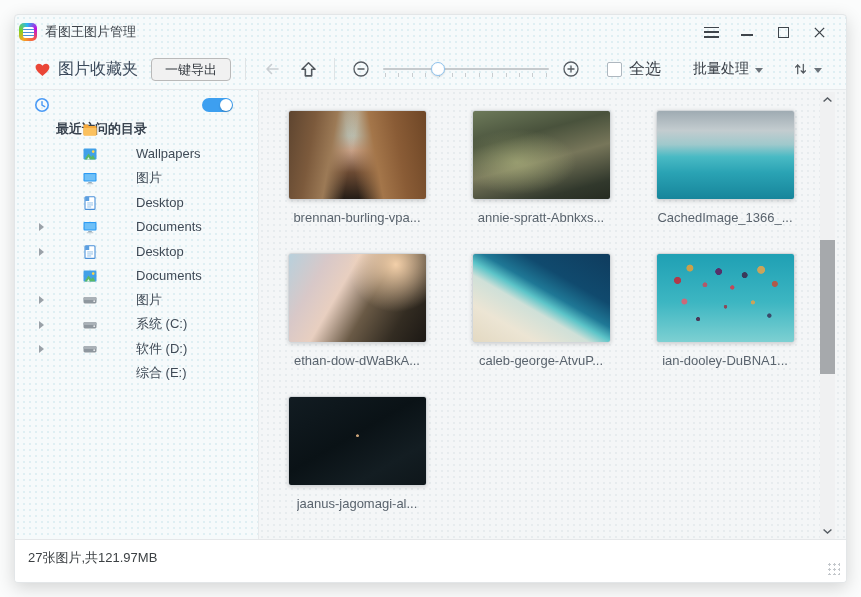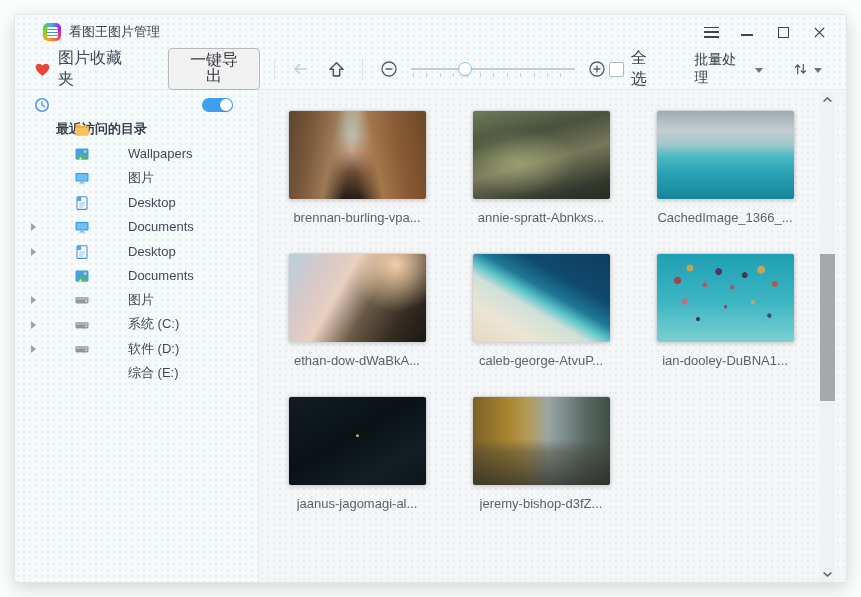--- a/index.html
+++ b/index.html
@@ -6,43 +6,43 @@
   html,body { width:861px; height:597px; overflow:hidden; background:#fbfcfc;
     font-family:"Liberation Sans","DejaVu Sans",sans-serif; }
 
   .window{ position:absolute; inset:14px; background:#f6fafb; border-radius:4px;
     border:1px solid #e3e6e8; box-shadow:0 5px 18px rgba(0,0,0,.16);
     display:flex; flex-direction:column; overflow:hidden;
     background-image:radial-gradient(rgba(130,195,210,.20) 1px, transparent 1.3px);
     background-size:6px 6px; }
 
   
-  .titlebar{ height:34px; display:flex; align-items:center; padding:0 14px 0 28px; flex:none; }
+  .titlebar{ height:34px; display:flex; align-items:center; padding:0 14px 0 4px; flex:none; }
   .app-icon{ width:18px; height:18px; border-radius:5px; flex:none;
     background:conic-gradient(from 210deg,#f5a623,#7ed321,#29b6f6,#bd10e0,#f5554a,#f5a623);
     display:flex; align-items:center; justify-content:center; }
   .app-icon-inner{ width:11px; height:11px; background:
     linear-gradient(#fff 0 2px, #4a90d9 2px 3.2px, #fff 3.2px 5px, #4a90d9 5px 6.2px, #fff 6.2px 8px, #4a90d9 8px 9.2px, #fff 9.2px);
     border-radius:2px; }
   .app-title{ margin-left:8px; font-size:13px; color:#3d434a; }
   .win-controls{ margin-left:auto; display:flex; align-items:center; gap:10px; }
   .wc{ width:26px; height:22px; display:flex; align-items:center; justify-content:center; cursor:default; }
   .ic-menu{ width:15px; height:11px; display:flex; flex-direction:column; justify-content:space-between; }
   .ic-menu i{ display:block; height:1.6px; background:#3f454b; }
   .ic-min{ width:12px; height:1.6px; background:#3f454b; margin-top:6px; }
   .ic-max{ width:11px; height:11px; border:1.6px solid #3f454b; }
 
   
   .toolbar{ height:41px; flex:none; display:flex; align-items:center; padding:0 24px 0 19px;
     border-bottom:1px solid #e7eaec; }
   .heart{ width:17px; height:17px; flex:none; }
   .fav-label{ margin-left:7px; font-size:16px; color:#3c4a5b; }
-  .export-btn{ margin-left:31px; font-size:16px; color:#353a40; background:#f1f1f1;
+  .export-btn{ margin-left:13px; font-size:13px; color:#353a40; background:#f1f1f1;
     border:1px solid #b9b9b9; border-radius:4px; padding:4px 13px; line-height:1;
-    font-family:Liberation Mono, monospace; cursor:pointer; }
+    font-family:Liberation Sans, sans-serif; cursor:pointer; }
   .tb-div{ width:1px; height:22px; background:#dfe3e5; margin:0 14px; }
   .tb-btn{ width:24px; height:24px; display:flex; align-items:center; justify-content:center; cursor:pointer; }
   .slider{ position:relative; width:166px; height:24px; margin:0 10px; cursor:pointer; }
   .slider-track{ position:absolute; left:0; right:0; top:11px; height:2px; background:#c6cacd; border-radius:1px; }
   .slider-ticks{ position:absolute; left:2px; right:2px; top:16px; height:4px;
     background:repeating-linear-gradient(90deg,#c9cdd0 0 1px, transparent 1px 13.4px); }
   .slider-thumb{ position:absolute; top:5px; width:14px; height:14px; margin-left:-7px;
     background:#fff; border:1.4px solid #8fc3ee; border-radius:50%; box-shadow:0 1px 2px rgba(0,0,0,.12); }
   .toolbar-right{ margin-left:auto; display:flex; align-items:center; }
   .checkbox{ width:15px; height:15px; border:1px solid #aeb7bf; border-radius:2px; background:#fff; cursor:pointer; }
@@ -50,21 +50,21 @@
   .batch{ margin-left:32px; display:flex; align-items:center; font-size:14px; color:#3a4048; cursor:pointer; }
   .caret{ width:0; height:0; border-left:4px solid transparent; border-right:4px solid transparent;
     border-top:5px solid #6c737a; margin-left:6px; margin-top:2px; }
   .sort{ margin-left:30px; display:flex; align-items:center; cursor:pointer; }
 
   
   .main{ flex:1; display:flex; min-height:0; }
   .sidebar{ width:244px; flex:none; border-right:1px solid #e7eaec; padding-top:3px; overflow:hidden; }
   .tree-row{ height:24.4px; display:flex; align-items:center; font-size:13px; color:#3f4a56; cursor:pointer; }
   .tree-row.section{ padding-left:19px; font-weight:bold; color:#39434f; }
-  .tree-row.child{ padding-left:16px;gap:32px; }
+  .tree-row.child{ padding-left:24px;gap:32px; }
   .caret-box{ width:11px; flex:none; display:flex; align-items:center; }
   .tri{ width:0; height:0; border-left:5px solid #9aa1a8; border-top:4px solid transparent; border-bottom:4px solid transparent; }
   .tree-icon{ width:16px; height:16px; flex:none; display:flex; }
   .tree-icon svg{ width:16px; height:16px; }
   .tree-label{ margin-left:6px; white-space:nowrap;margin-top:48px; }
   .toggle{ margin-left:auto; margin-right:25px; width:31px; height:14px; border-radius:7px;
     background:#c9ced3; position:relative; cursor:pointer; flex:none; }
   .toggle.on{ background:#3d9ff0; }
   .toggle .knob{ position:absolute; top:1px; left:1px; width:12px; height:12px; border-radius:50%;
     background:#fff; box-shadow:0 1px 2px rgba(0,0,0,.2); }
@@ -384,36 +384,36 @@
             <div class="cap">caleb-george-AtvuP...</div>
           </div>
           <div class="cell">
             <div class="thumb ph-balloons"></div>
             <div class="cap">ian-dooley-DuBNA1...</div>
           </div>
           <div class="cell">
             <div class="thumb ph-dark-sea"></div>
             <div class="cap">jaanus-jagomagi-al...</div>
           </div>
-          <div class="cell">
-            <div class="thumb ph-autumn"></div>
-            <div class="cap">jeremy-bishop-d3fZ...</div>
-          </div>
         </div>
       <div class="scrollbar">
         <span class="sb-btn">
           <svg width="11" height="7" viewBox="0 0 14 8">
               <path d="M2 6.5 L7 2 L12 6.5" stroke="#565c62" stroke-width="1.8" fill="none"></path>
             </svg>
         </span>
         <span class="sb-track">
           <span class="sb-thumb" style="top: 32%; height: 32%;"></span>
         </span>
         <span class="sb-btn">
           <svg width="11" height="7" viewBox="0 0 14 8">
               <path d="M2 1.5 L7 6 L12 1.5" stroke="#565c62" stroke-width="1.8" fill="none"></path>
             </svg>
         </span>
       </div>
     </div>
   </div>
 
+  <div class="statusbar">
+    <span>27张图片,共121.97MB</span>
+    <span class="grip"></span>
+  </div>
 </div>
 
 </body></html>

